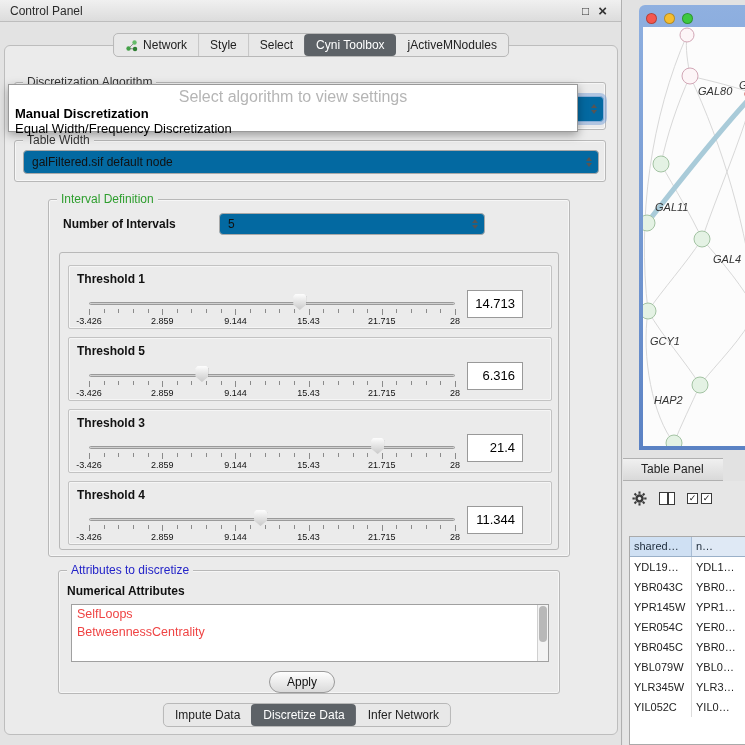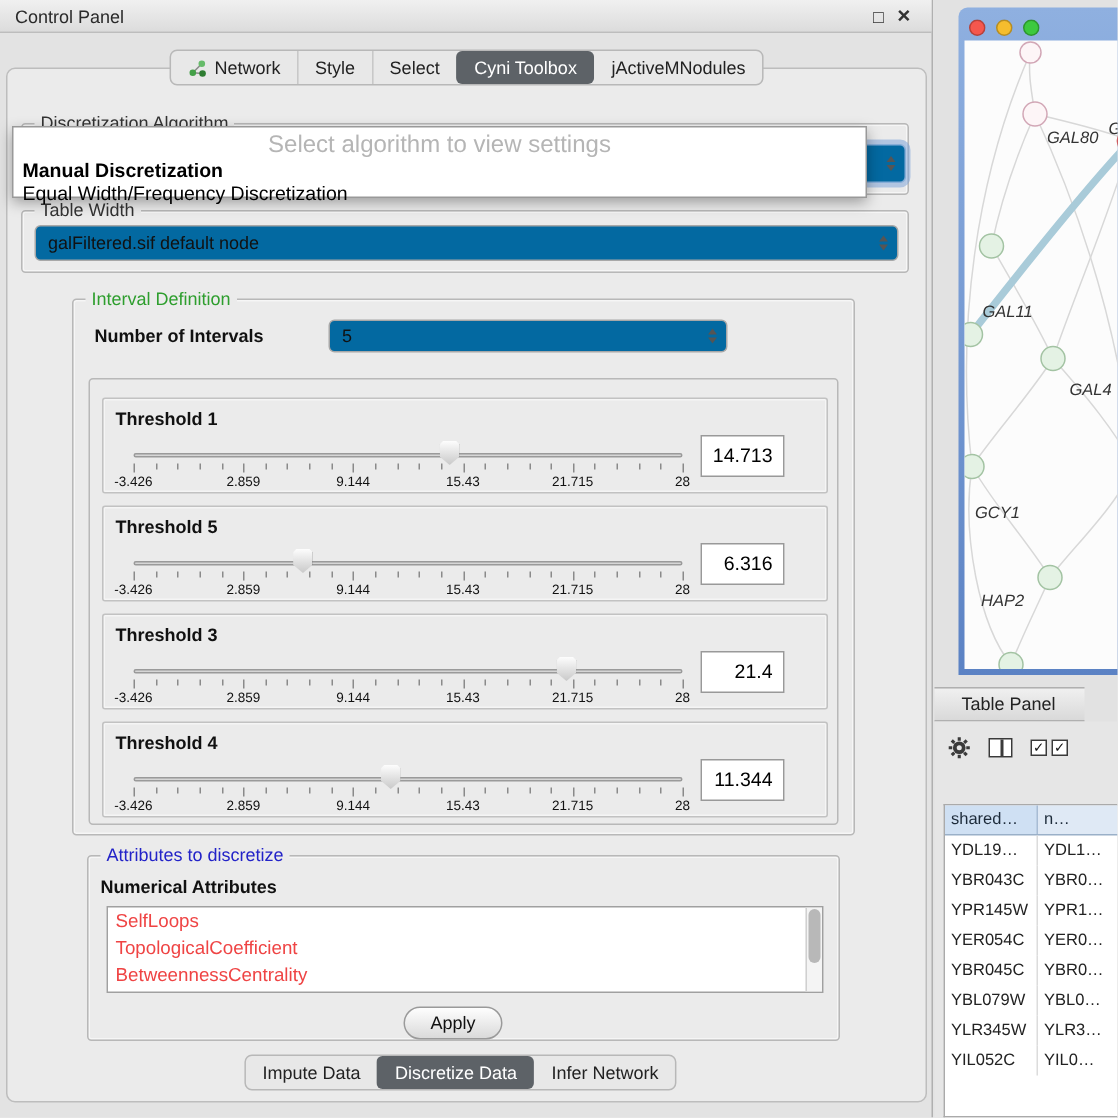--- a/index.html
+++ b/index.html
@@ -358,21 +358,20 @@
           </div>
         </div>
     </div>
   </div>
 
   <div class="group attr-group">
     <span class="group-title blue">Attributes to discretize</span>
     <div class="attr-subtitle">Numerical Attributes</div>
     <div class="attr-list">
       <div class="attr-item">SelfLoops</div>
-        <div class="attr-item">TopologicalCoefficient</div>
         <div class="attr-item">BetweennessCentrality</div>
         <div class="attr-scrollbar">
         <div class="attr-scroll-thumb"></div>
       </div>
     </div>
   </div>
 
   <button class="apply-btn">Apply</button>
 
   <div class="tabbar bottom-tabs">

